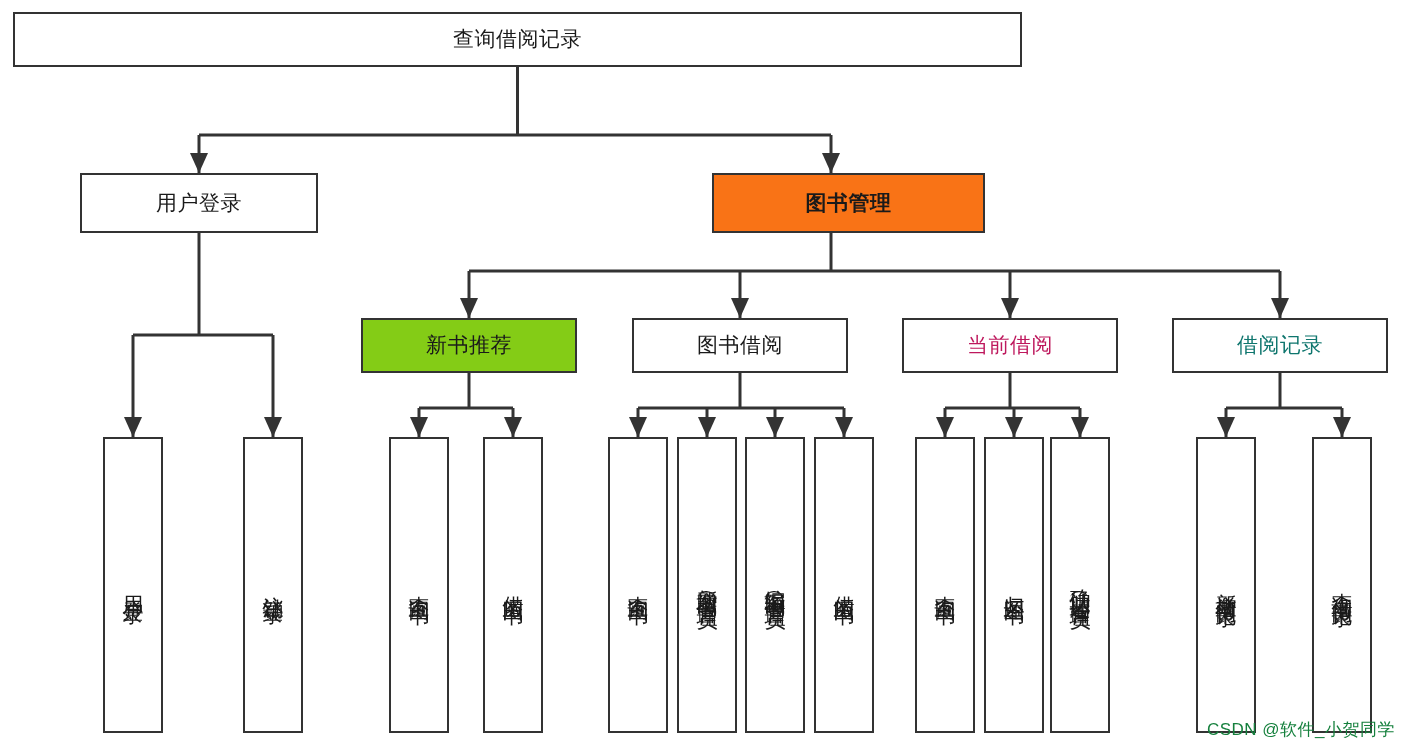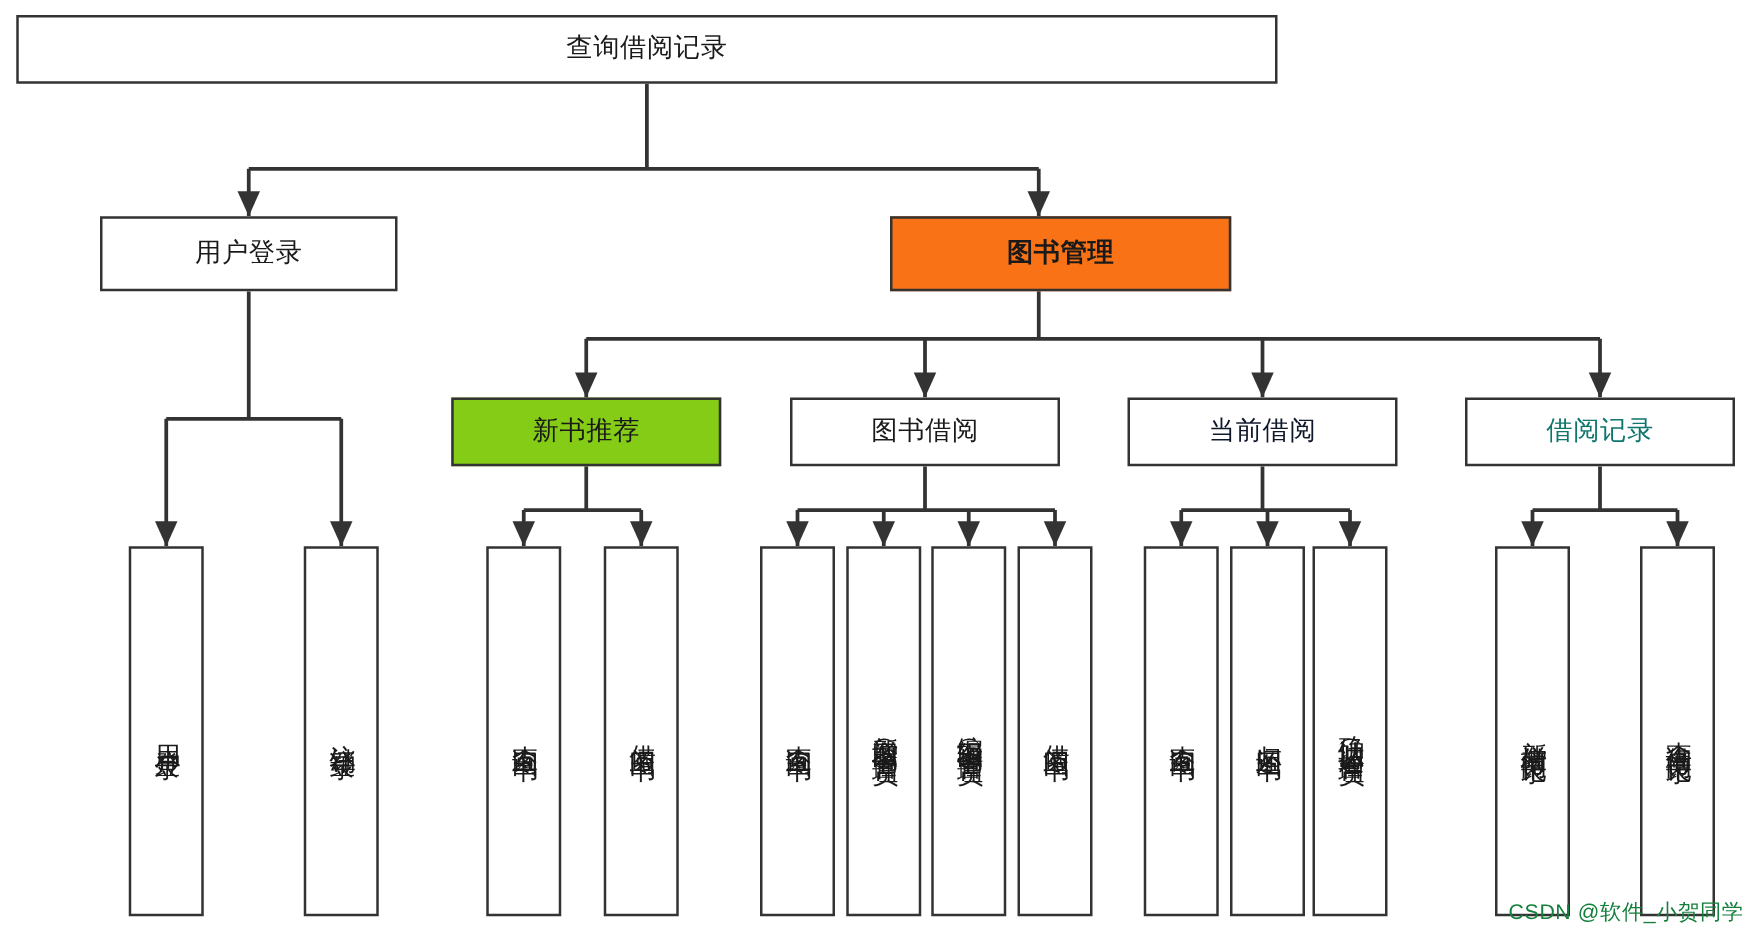--- a/index.html
+++ b/index.html
@@ -134,21 +134,21 @@
       <div class="node horiz" style="left: 712px; top: 173px; width: 273px; height: 60px; border-color: rgb(51, 51, 51); background: #f97316; font-weight: bold;">
         <div class="node-label" style="color: rgb(26, 26, 26);">图书管理</div>
       </div>
       <div class="node horiz" style="left: 361px; top: 318px; width: 216px; height: 55px; border-color: rgb(51, 51, 51); background: #84cc16;">
         <div class="node-label" style="color: rgb(26, 26, 26);">新书推荐</div>
       </div>
       <div class="node horiz" style="left: 632px; top: 318px; width: 216px; height: 55px; border-color: rgb(51, 51, 51); background: rgb(255, 255, 255);">
         <div class="node-label" style="color: rgb(26, 26, 26);">图书借阅</div>
       </div>
       <div class="node horiz" style="left: 902px; top: 318px; width: 216px; height: 55px; border-color: rgb(51, 51, 51); background: rgb(255, 255, 255);">
-        <div class="node-label" style="color: #0f172a;">当前借阅</div>
+        <div class="node-label" style="color: #be185d;">当前借阅</div>
       </div>
       <div class="node horiz" style="left: 1172px; top: 318px; width: 216px; height: 55px; border-color: rgb(51, 51, 51); background: rgb(255, 255, 255);">
         <div class="node-label" style="color: #0f766e;">借阅记录</div>
       </div>
       <div class="node vert" style="left: 103px; top: 437px; width: 60px; height: 296px; border-color: rgb(51, 51, 51); background: rgb(255, 255, 255);">
         <div class="node-label" style="color: rgb(26, 26, 26);">用户登录</div>
       </div>
       <div class="node vert" style="left: 243px; top: 437px; width: 60px; height: 296px; border-color: rgb(51, 51, 51); background: rgb(255, 255, 255);">
         <div class="node-label" style="color: rgb(26, 26, 26);">注销登录</div>
       </div>

